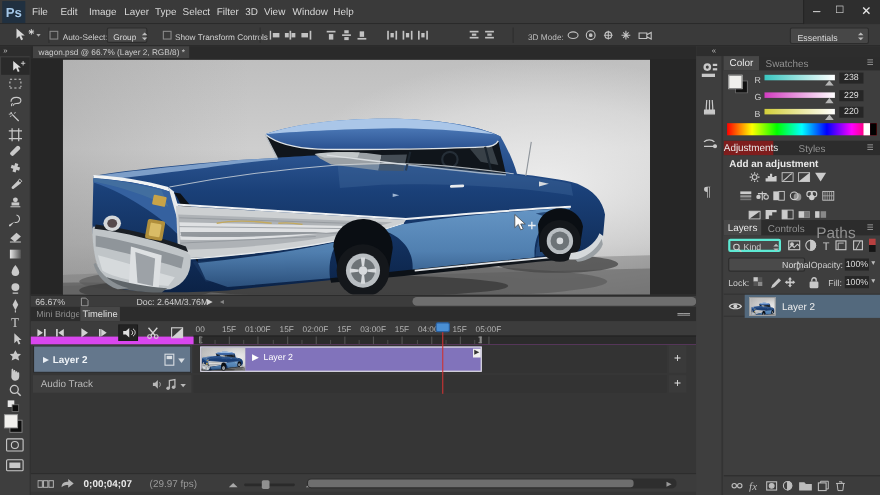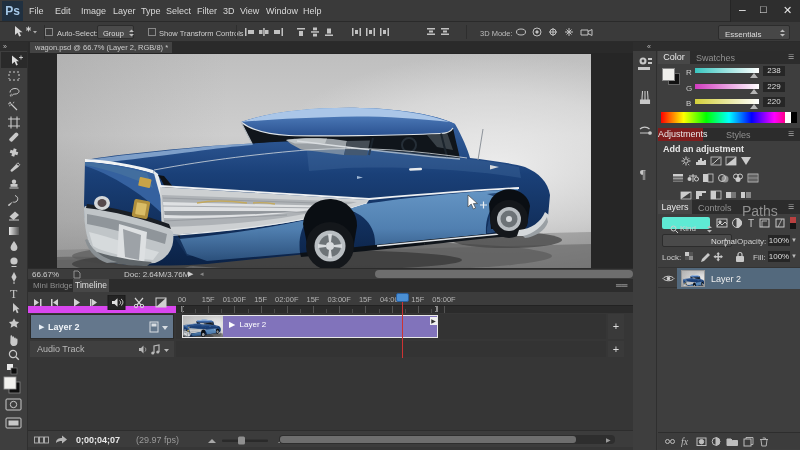--- a/index.html
+++ b/index.html
@@ -660,21 +660,21 @@
       </div>
 
       <div class="abs" style="left:0;top:149px;width:142px;height:250px;background:#3e3e3e;">
         <div class="abs" style="left:0;top:0;width:142px;height:14px;background:#2c2c2c;">
           <div class="abs" style="left:0;top:0;width:34px;height:14px;background:#474747;color:#e8e8e8;font-size:9px;line-height:14px;text-align:center;">Layers</div>
           <span class="abs" style="left:40px;top:3px;color:#909090;font-size:9px;">Controls</span>
           <span class="abs" style="left:84px;top:3px;color:#909090;font-size:14px;">Paths</span>
           <span class="abs" style="left:130px;top:3px;color:#aaa;font-size:7px;">☰</span>
         </div>
 
-        <div class="abs" style="left:4px;top:17px;width:48px;height:12px;background:#4a4a4a;border:6px solid #5eead4;border-radius:2px;">
+        <div class="abs" style="left:4px;top:17px;width:48px;height:12px;background:#4a4a4a;border:2px solid #5eead4;border-radius:2px;">
           <svg class="abs" style="left:2px;top:2px;" width="9" height="9">
               <circle cx="3.5" cy="3.5" r="2.5" fill="none" stroke="#ccc"></circle>
               <path d="M5.5,5.5 l2.5,2.5" stroke="#ccc"></path>
             </svg>
           <span class="abs" style="left:12px;top:1px;color:#ccc;font-size:8px;">Kind</span>
           <svg class="abs" style="left:38px;top:2px;" width="7" height="8">
               <path d="M1,3 l2.5,-2.5 L6,3 Z M1,5 l2.5,2.5 L6,5 Z" fill="#bbb"></path>
             </svg>
         </div>
         <svg class="abs" style="left:58px;top:17px;" width="72" height="12" viewBox="0 0 72 12">

